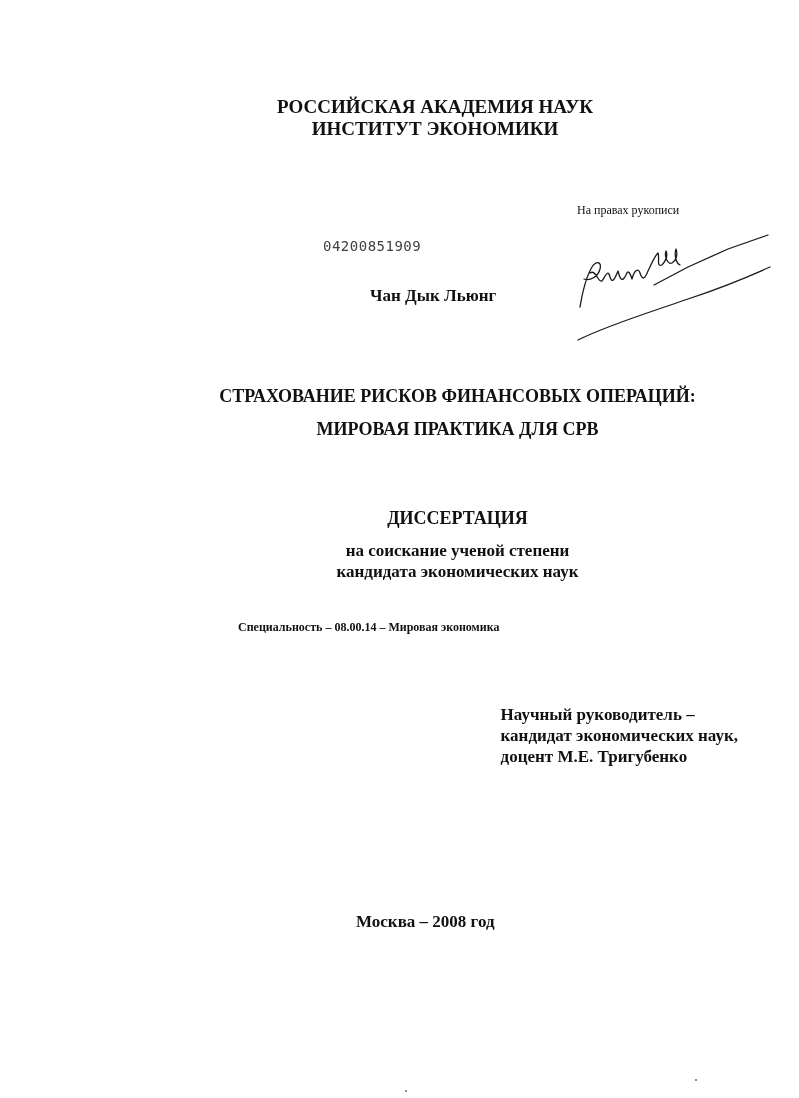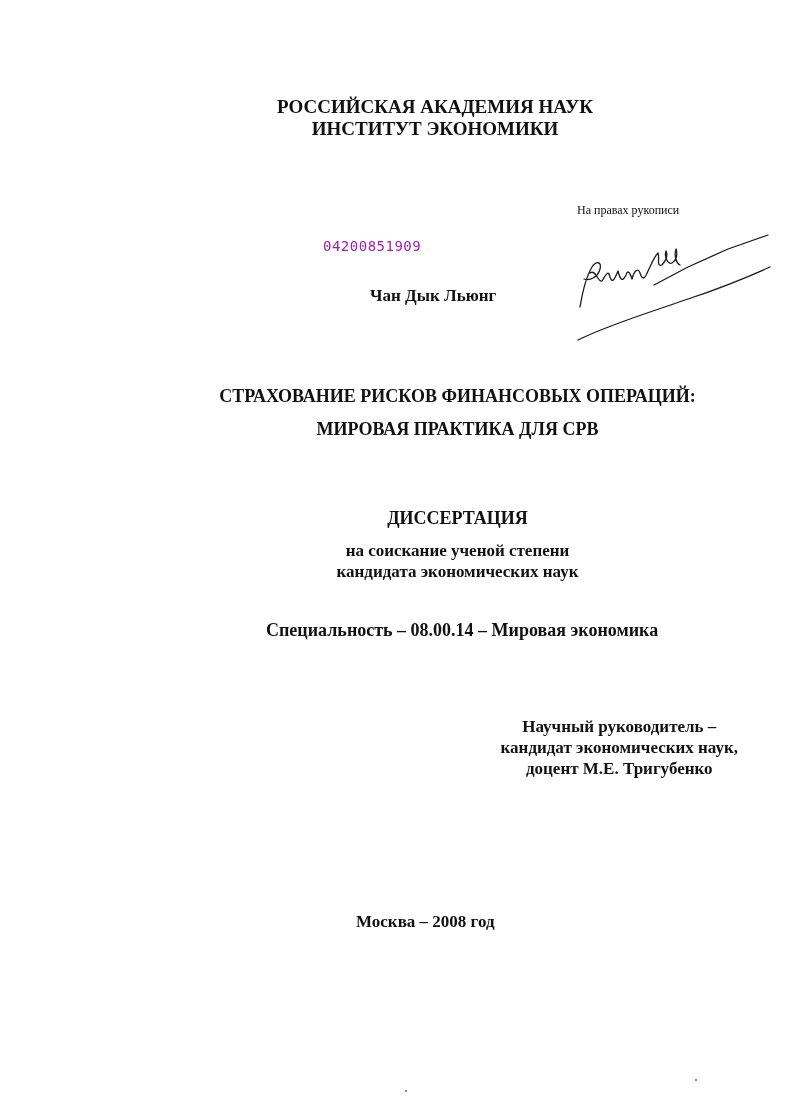--- a/index.html
+++ b/index.html
@@ -24,21 +24,21 @@
       font-size: 19px; line-height: 22px;
     }
     .manuscript {
       left: 577px; top: 203px;
       font-size: 12px;
     }
     .code {
       left: 323px; top: 238px;
       font-family: "DejaVu Sans Mono", "Liberation Mono", monospace;
       font-size: 14px; letter-spacing: 0.5px;
-      color: #a21caf;
+      color: #404040;
     }
     .author {
       left: 370px; top: 286px;
       font-size: 17px;
     }
     .signature {
       left: 568px; top: 225px;
       width: 210px; height: 120px;
     }
     .title {
@@ -47,27 +47,27 @@
     }
     .doctype {
       left: 0; width: 915px; top: 508px;
       font-size: 18px;
     }
     .degree {
       left: 0; width: 915px; top: 540px;
       font-size: 17px; line-height: 21px;
     }
     .specialty {
-      left: 266px; top: 620px;
-      font-size: 18px;
+      left: 238px; top: 620px;
+      font-size: 12px;
     }
     .supervisor {
       right: 61px; top: 704px;
-      text-align: center;
-      font-size: 17px; line-height: 21px; margin-top: 12px;
+      text-align: left;
+      font-size: 17px; line-height: 21px;
     }
     .city {
       left: 356px; top: 912px;
       font-size: 17px;
     }
     .speck {
       width: 2px; height: 2px; background: #666; border-radius: 50%;
     }
   </style>
 </head>

